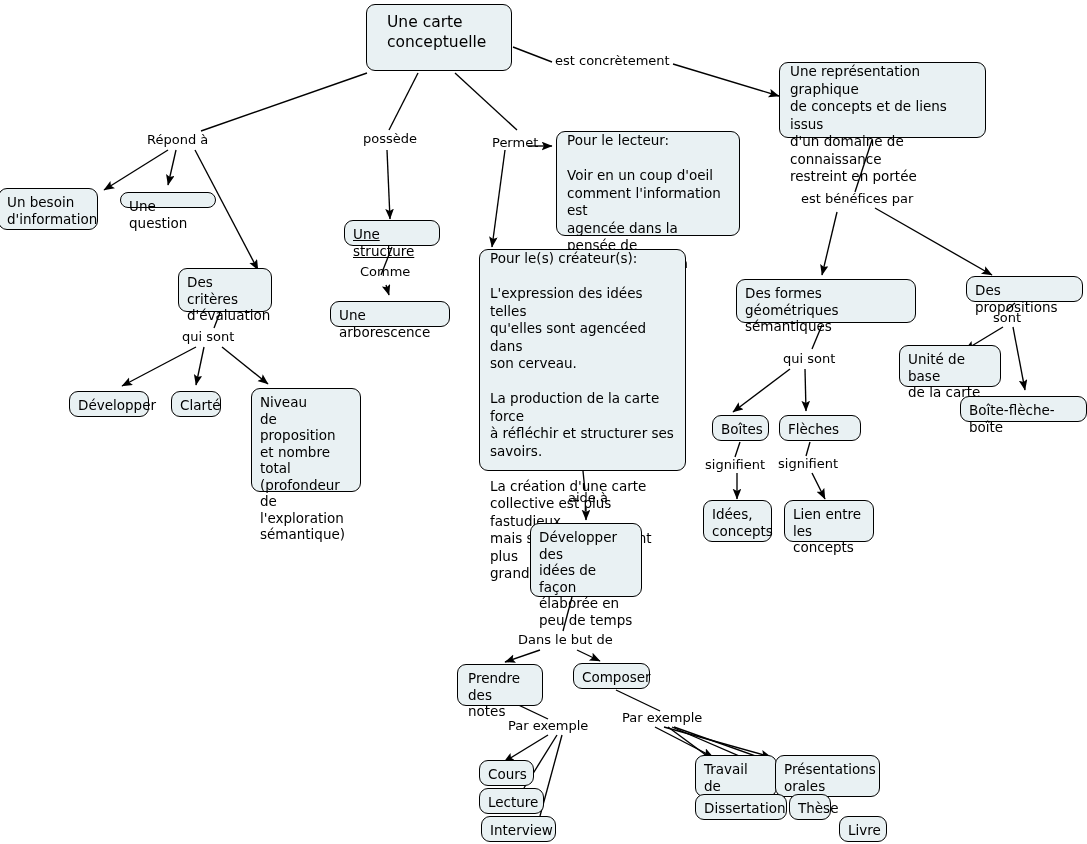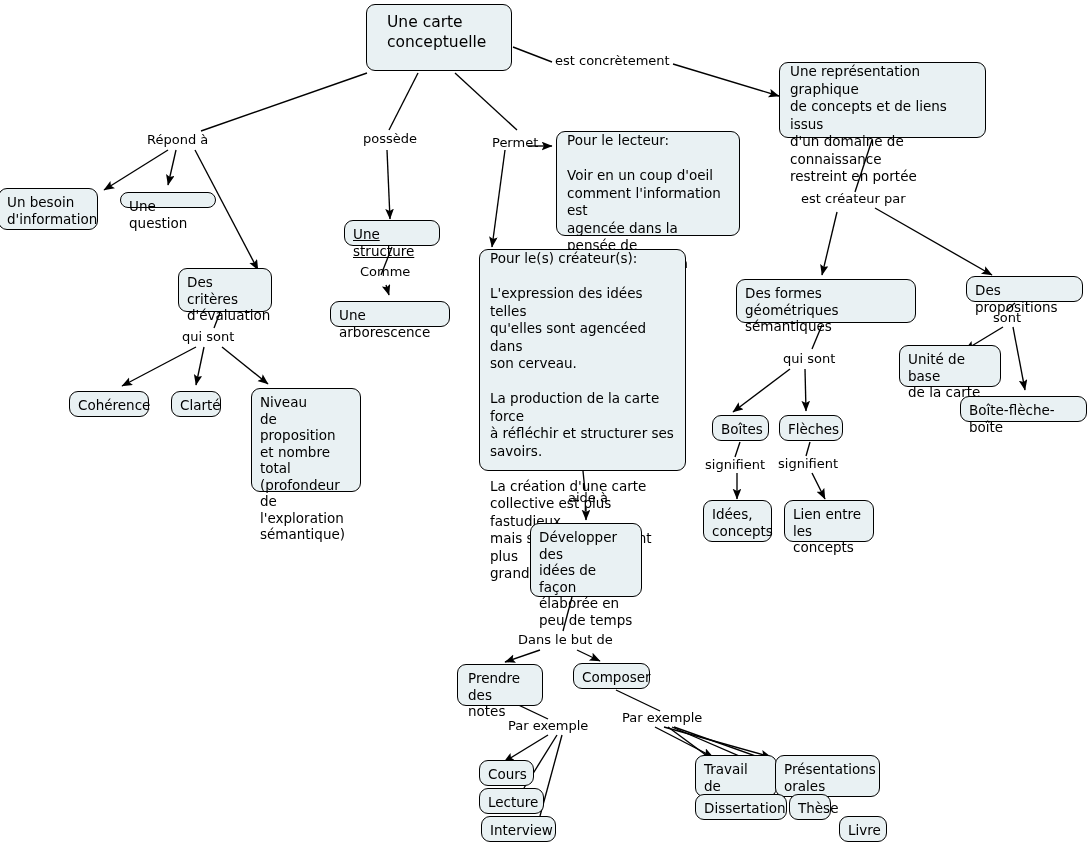--- a/index.html
+++ b/index.html
@@ -144,21 +144,21 @@
 
   <div class="node" style="left:120px; top:192px; width:96px; height:16px;">Une question</div>
 
   <div class="node" style="left:344px; top:220px; width:96px; height:26px;text-decoration:underline;">Une structure</div>
 
   <div class="node" style="left:330px; top:301px; width:120px; height:26px;">Une arborescence</div>
 
   <div class="node" style="left:178px; top:268px; width:94px; height:44px;">Des critères
 d'évaluation</div>
 
-  <div class="node" style="left:69px; top:391px; width:80px; height:26px;">Cohérence</div>
+  <div class="node" style="left:69px; top:391px; width:80px; height:26px;">Développer</div>
 
   <div class="node" style="left:171px; top:391px; width:50px; height:26px;">Clarté</div>
 
   <div class="node" style="left:251px; top:388px; width:110px; height:104px;">Niveau
 de proposition
 et nombre total
 (profondeur
 de l'exploration
 sémantique)</div>
 
@@ -217,41 +217,41 @@
 
   <div class="node" style="left:966px; top:276px; width:117px; height:26px;">Des propositions</div>
 
   <div class="node" style="left:899px; top:345px; width:102px; height:42px;">Unité de base
 de la carte</div>
 
   <div class="node" style="left:960px; top:396px; width:127px; height:26px;">Boîte-flèche-boîte</div>
 
   <div class="node" style="left:712px; top:415px; width:57px; height:26px;">Boîtes</div>
 
-  <div class="node" style="left:779px; top:415px; width:64px; height:26px;">Flèches</div>
+  <div class="node" style="left:779px; top:415px; width:82px; height:26px;">Flèches</div>
 
   <div class="node" style="left:703px; top:500px; width:69px; height:42px;">Idées,
 concepts</div>
 
   <div class="node" style="left:784px; top:500px; width:90px; height:42px;">Lien entre
 les concepts</div>
 
   <div class="edge-label" style="left:555px; top:54px;">est concrètement</div>
 
   <div class="edge-label" style="left:147px; top:133px;">Répond à</div>
 
   <div class="edge-label" style="left:363px; top:132px;">possède</div>
 
   <div class="edge-label" style="left:492px; top:136px;">Permet</div>
 
   <div class="edge-label" style="left:360px; top:265px;">Comme</div>
 
   <div class="edge-label" style="left:182px; top:330px;">qui sont</div>
 
-  <div class="edge-label" style="left:801px; top:192px;">est créateur par</div>
+  <div class="edge-label" style="left:801px; top:192px;">est bénéfices par</div>
 
   <div class="edge-label" style="left:783px; top:352px;">qui sont</div>
 
   <div class="edge-label" style="left:993px; top:311px;">sont</div>
 
   <div class="edge-label" style="left:705px; top:458px;">signifient</div>
 
   <div class="edge-label" style="left:778px; top:457px;">signifient</div>
 
   <div class="edge-label" style="left:568px; top:491px;">aide à</div>

